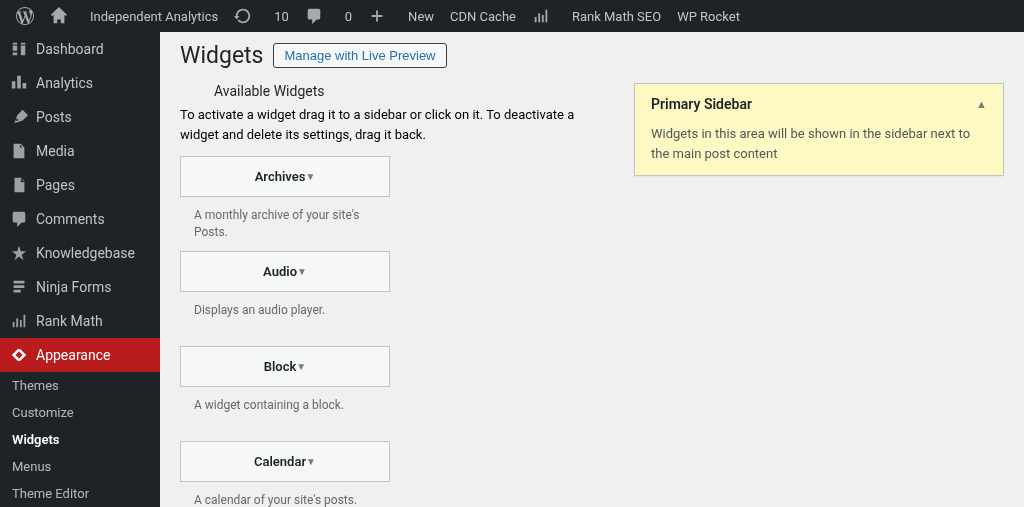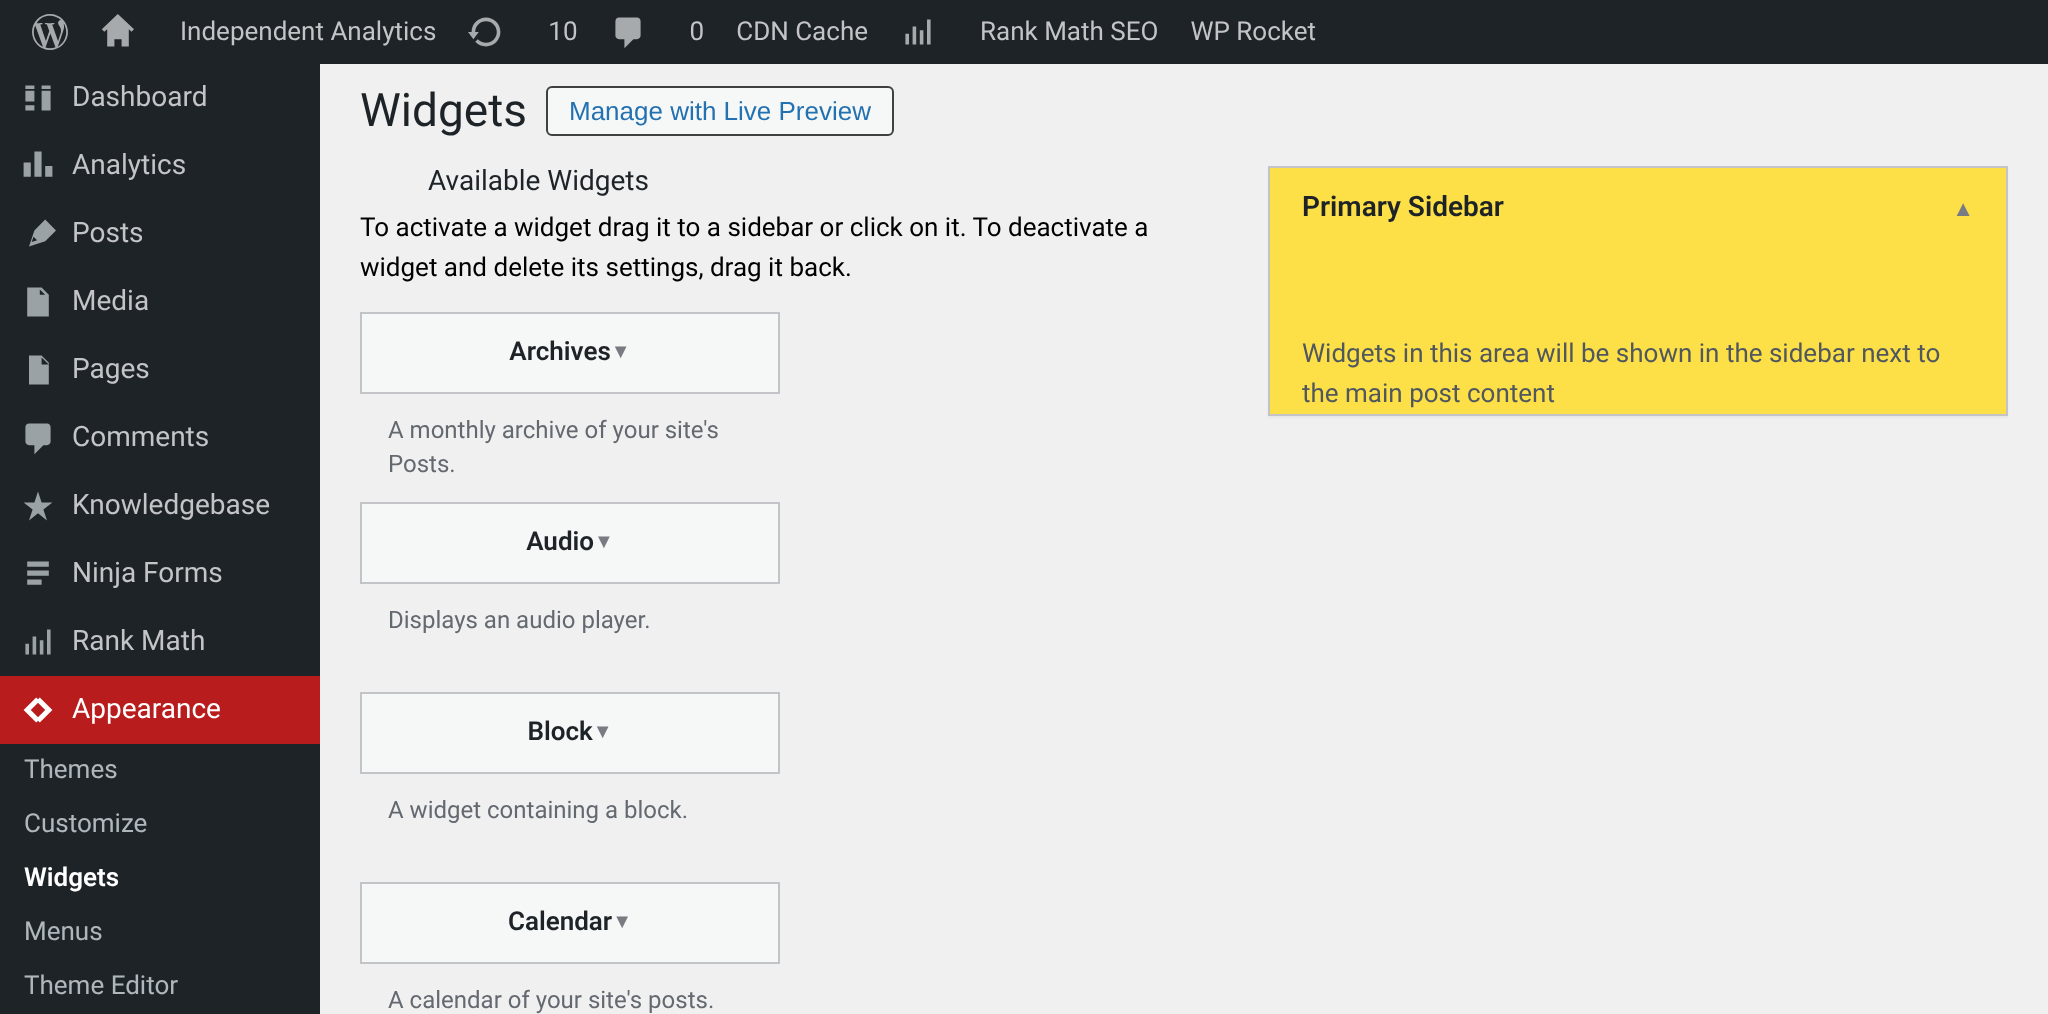--- a/index.html
+++ b/index.html
@@ -34,24 +34,24 @@
   .avail-title { font-size: 14px; font-weight: 400; color: #1d2327; margin-bottom: 6px; margin-left: 34px; }
   .avail-desc { font-size: 13px; color: #000000; margin-bottom: 12px; line-height: 1.5; }
   
   .widget-grid { display: flex; flex-wrap: wrap; gap: 0 20px; }
   .widget-col { width: 210px; margin-bottom: 10px; }
   .widget-box { background: #f6f7f7; border: 1px solid #c3c4c7; display: flex; align-items: center; justify-content: center; padding: 12px 14px; cursor: move; }
   .widget-box .name { font-weight: 600; font-size: 13px; color: #1d2327; }
   .widget-box .tri { color: #787c82; font-size: 10px; }
   .widget-desc { color: #646970; font-size: 12px; padding: 10px 0 0 14px; line-height: 1.4; min-height: 44px; }
   
-  .sidebar-area { background: #fde047; border: 1px solid #c3c4c7; box-shadow: 0 1px 1px rgba(0,0,0,.04); width: 370px; }
+  .sidebar-area { background: #fef9c3; border: 1px solid #c3c4c7; box-shadow: 0 1px 1px rgba(0,0,0,.04); width: 370px; }
   .sidebar-area-head { display: flex; justify-content: space-between; align-items: center; padding: 12px 16px; }
   .sidebar-area-title { font-weight: 600; font-size: 14px; color: #1d2327; }
-  .sidebar-area-body { padding: 0 16px 0 16px; font-size: 13px; color: #50575e; line-height: 1.5; margin-top: 44px; }
+  .sidebar-area-body { padding: 0 16px 12px 16px; font-size: 13px; color: #50575e; line-height: 1.5; }
   .caret-up { color: #787c82; font-size: 11px; }
 </style>
 </head>
 <body>
 
 <div class="adminbar">
   <div class="adminbar-item">
     <svg viewBox="0 0 20 20">
         <path d="M10 0C4.5 0 0 4.5 0 10s4.5 10 10 10 10-4.5 10-10S15.5 0 10 0zM1 10c0-1.3.3-2.5.8-3.6l4.3 11.8C3.1 16.8 1 13.6 1 10zm9 9c-.9 0-1.7-.1-2.5-.4l2.7-7.8 2.8 7.6c0 .1 0 .1.1.1-1 .3-2 .5-3.1.5zm1.2-13.2c.5 0 1-.1 1-.1.5 0 .4-.7-.1-.7 0 0-1.4.1-2.3.1-.9 0-2.3-.1-2.3-.1-.5 0-.5.7-.1.7 0 0 .5 0 .9.1l1.3 3.6-1.9 5.6-3.1-9.2c.5 0 1-.1 1-.1.5 0 .4-.7-.1-.7 0 0-1.4.1-2.3.1h-.6C4.1 2.4 6.9 1 10 1c2.3 0 4.5.9 6.1 2.3h-.1c-.9 0-1.5.8-1.5 1.6 0 .7.4 1.4.9 2.1.3.6.7 1.3.7 2.4 0 .7-.3 1.6-.7 2.8l-.9 2.9-3.3-9.3zm6.6-.4c.7 1.4 1.2 3 1.2 4.6 0 3.5-1.9 6.6-4.7 8.2l2.8-8c.5-1.3.7-2.3.7-3.2 0-.6-.1-1.1-.2-1.6z"></path>
       </svg>
@@ -66,20 +66,26 @@
     <svg viewBox="0 0 20 20">
         <path d="M10 2c-4.4 0-8 3.6-8 8H0l3 4 3-4H4c0-3.3 2.7-6 6-6s6 2.7 6 6-2.7 6-6 6c-1.8 0-3.4-.8-4.5-2L4 15.4C5.5 17 7.6 18 10 18c4.4 0 8-3.6 8-8s-3.6-8-8-8z"></path>
       </svg>
     <span>10</span>
   </div>
   <div class="adminbar-item">
     <svg viewBox="0 0 20 20">
         <path d="M5 2h10c1.1 0 2 .9 2 2v8c0 1.1-.9 2-2 2h-2l-5 5v-5H5c-1.1 0-2-.9-2-2V4c0-1.1.9-2 2-2z"></path>
       </svg>
     <span>0</span>
+  </div>
+  <div class="adminbar-item">
+    <svg viewBox="0 0 20 20">
+        <path d="M11 4H9v5H4v2h5v5h2v-5h5V9h-5V4z"></path>
+      </svg>
+    <span>New</span>
   </div>
   <div class="adminbar-item">
       <span>CDN Cache</span>
     </div>
   <div class="adminbar-item">
     <svg viewBox="0 0 20 20">
         <path d="M3 17h2v-6H3v6zm4 0h2V7H7v10zm4 0h2v-8h-2v8zm4 0h2V3h-2v14z"></path>
       </svg>
     <span>Rank Math SEO</span>
   </div>

